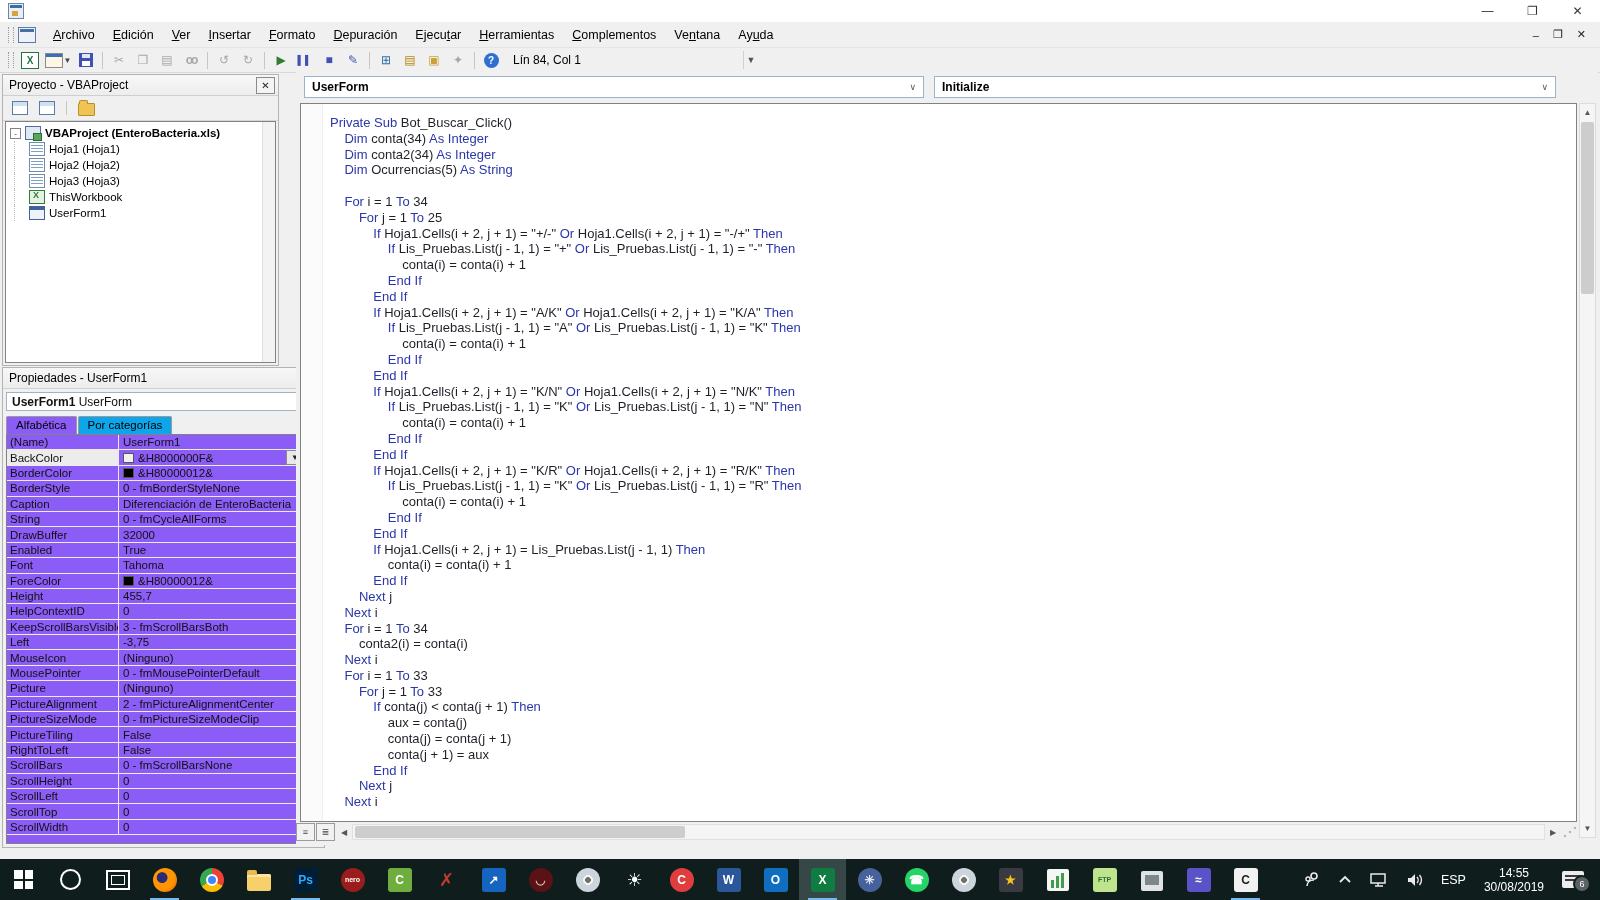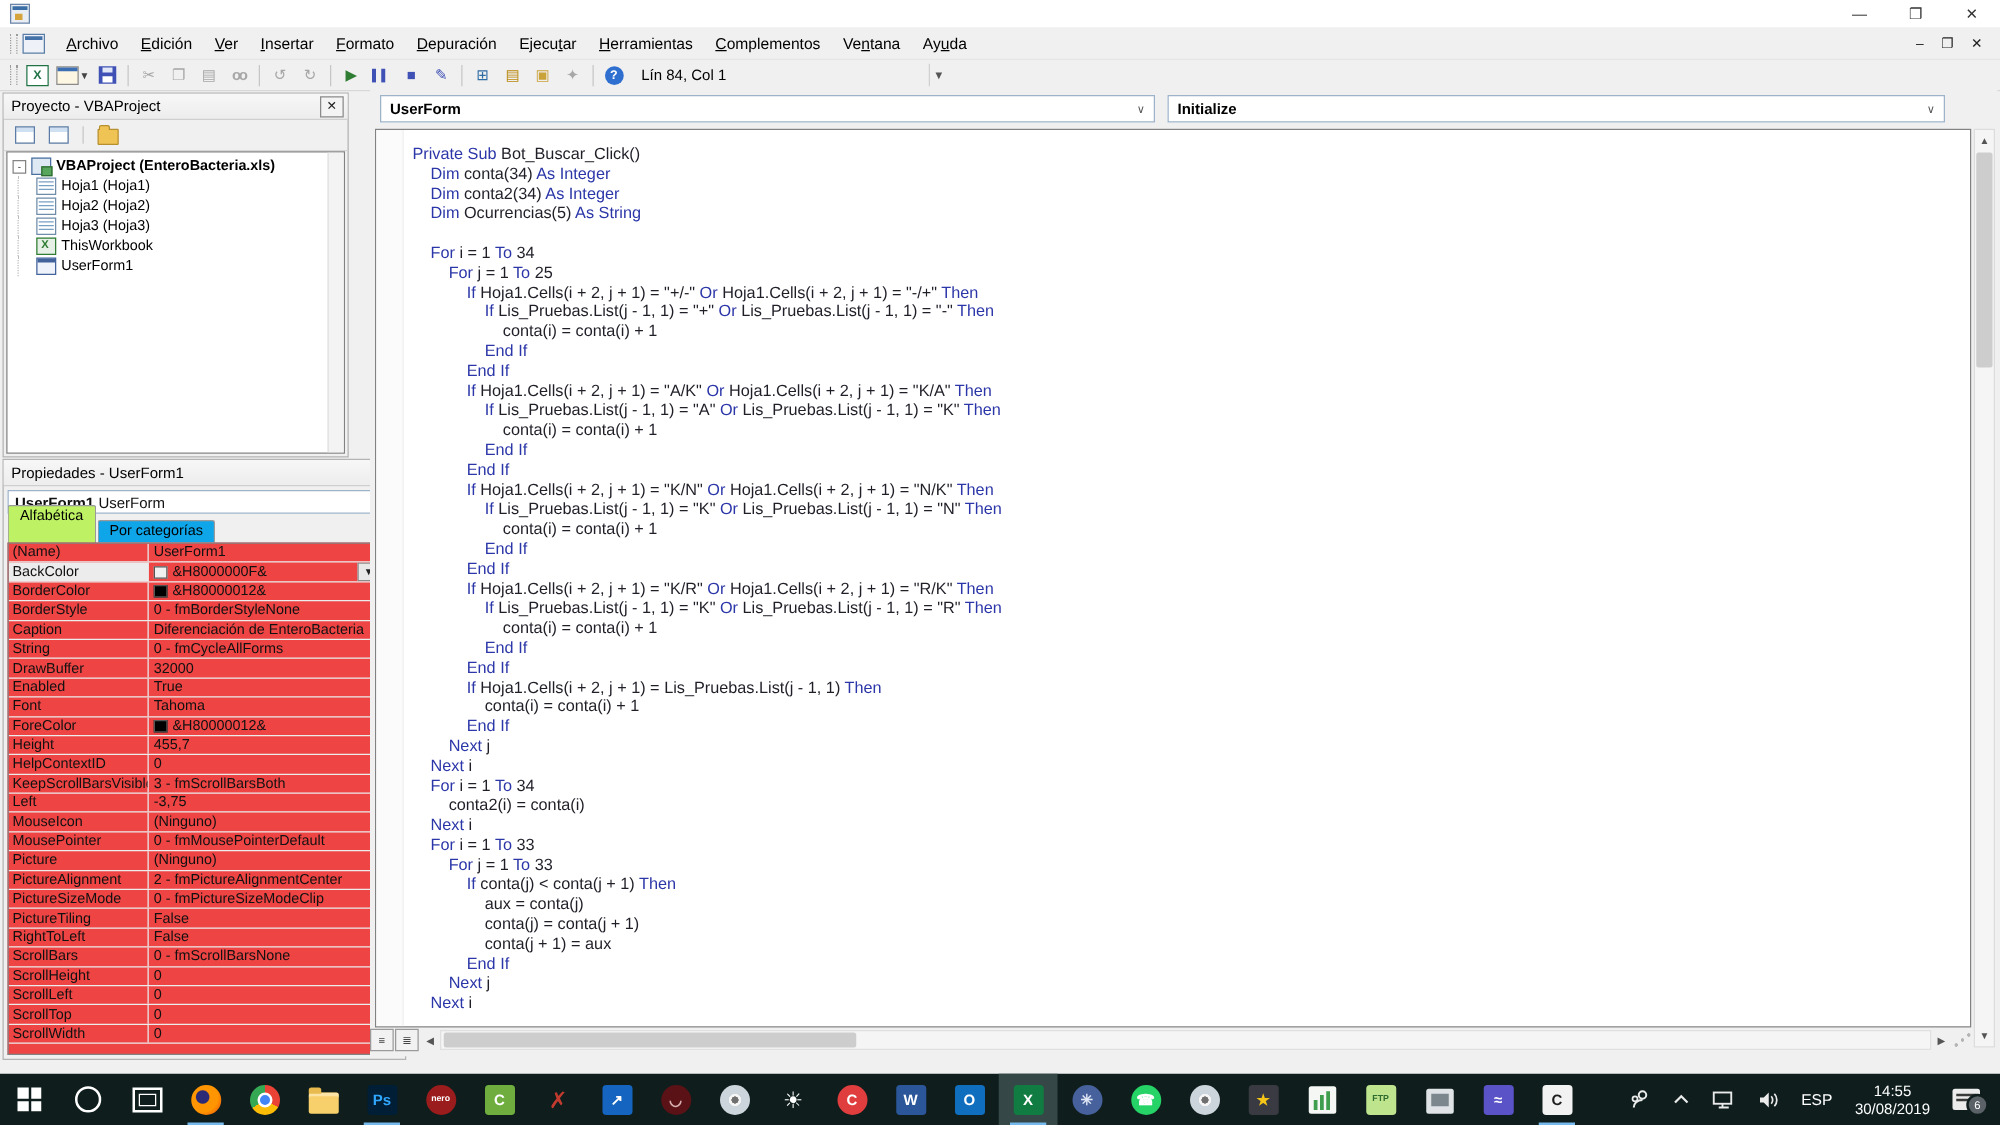--- a/index.html
+++ b/index.html
@@ -79,22 +79,22 @@
   .tree-label.bold{font-weight:bold}
   .slim-scroll{position:absolute;right:0;top:0;bottom:0;width:12px;background:#f3f3f3;border-left:1px solid #e0e0e0}
   
   .props{left:2px;top:367px;width:323px;height:481px}
   .props-selector{margin:3px 3px 0 3px;height:19px;border:1px solid #9cb3c9;background:#fff;display:flex;
                   align-items:center;font-size:12px;padding:0 5px;box-sizing:border-box}
   .sel-caret{margin-left:auto;font-size:9px;color:#555}
   .props-tabs{display:flex;align-items:flex-end;height:21px;padding-left:3px;margin-top:2px}
   .tab{font-size:11.5px;padding:2px 9px 3px 9px;border:1px solid #9a9a9a;border-bottom:none;background:#0ea5e9;
        border-radius:2px 2px 0 0;margin-right:1px;color:#000}
-  .tab.active{background:#bef264;position:relative;top:1px;padding-bottom:16px}
-  .pgrid{position:absolute;left:3px;right:3px;top:66px;bottom:3px;background:#ef4444;border:1px solid #828282;overflow:hidden}
+  .tab.active{background:#8b5cf6;position:relative;top:1px;padding-bottom:4px}
+  .pgrid{position:absolute;left:3px;right:3px;top:66px;bottom:3px;background:#8b5cf6;border:1px solid #828282;overflow:hidden}
   .pgrid-inner{position:absolute;left:0;top:0;right:14px;bottom:0;overflow:hidden}
   .prow{display:flex;height:15.4px;border-bottom:1px solid #ececec;font-size:11.5px;align-items:center;box-sizing:border-box}
   .prow.selected .pname{background:#ececec}
   .pname{width:112px;flex:none;padding-left:3px;border-right:1px solid #ececec;overflow:hidden;white-space:nowrap;height:100%;display:flex;align-items:center;box-sizing:border-box}
   .pval{flex:1;padding:0 2px 0 4px;overflow:hidden;white-space:nowrap;display:flex;align-items:center;gap:4px;height:100%}
   .swatch{width:11px;height:10px;border:1px solid #555;flex:none;box-sizing:border-box}
   .pdrop{margin-left:auto;width:16px;height:13px;border:1px solid #8a8a8a;background:#e8e8e8;font-size:8px;
          display:flex;align-items:center;justify-content:center;flex:none;color:#222}
   .gridscroll{position:absolute;right:0;top:0;bottom:0;width:14px;background:#f3f3f3;border-left:1px solid #dcdcdc;
               display:flex;flex-direction:column;justify-content:space-between;align-items:center;font-size:8px;color:#555}

